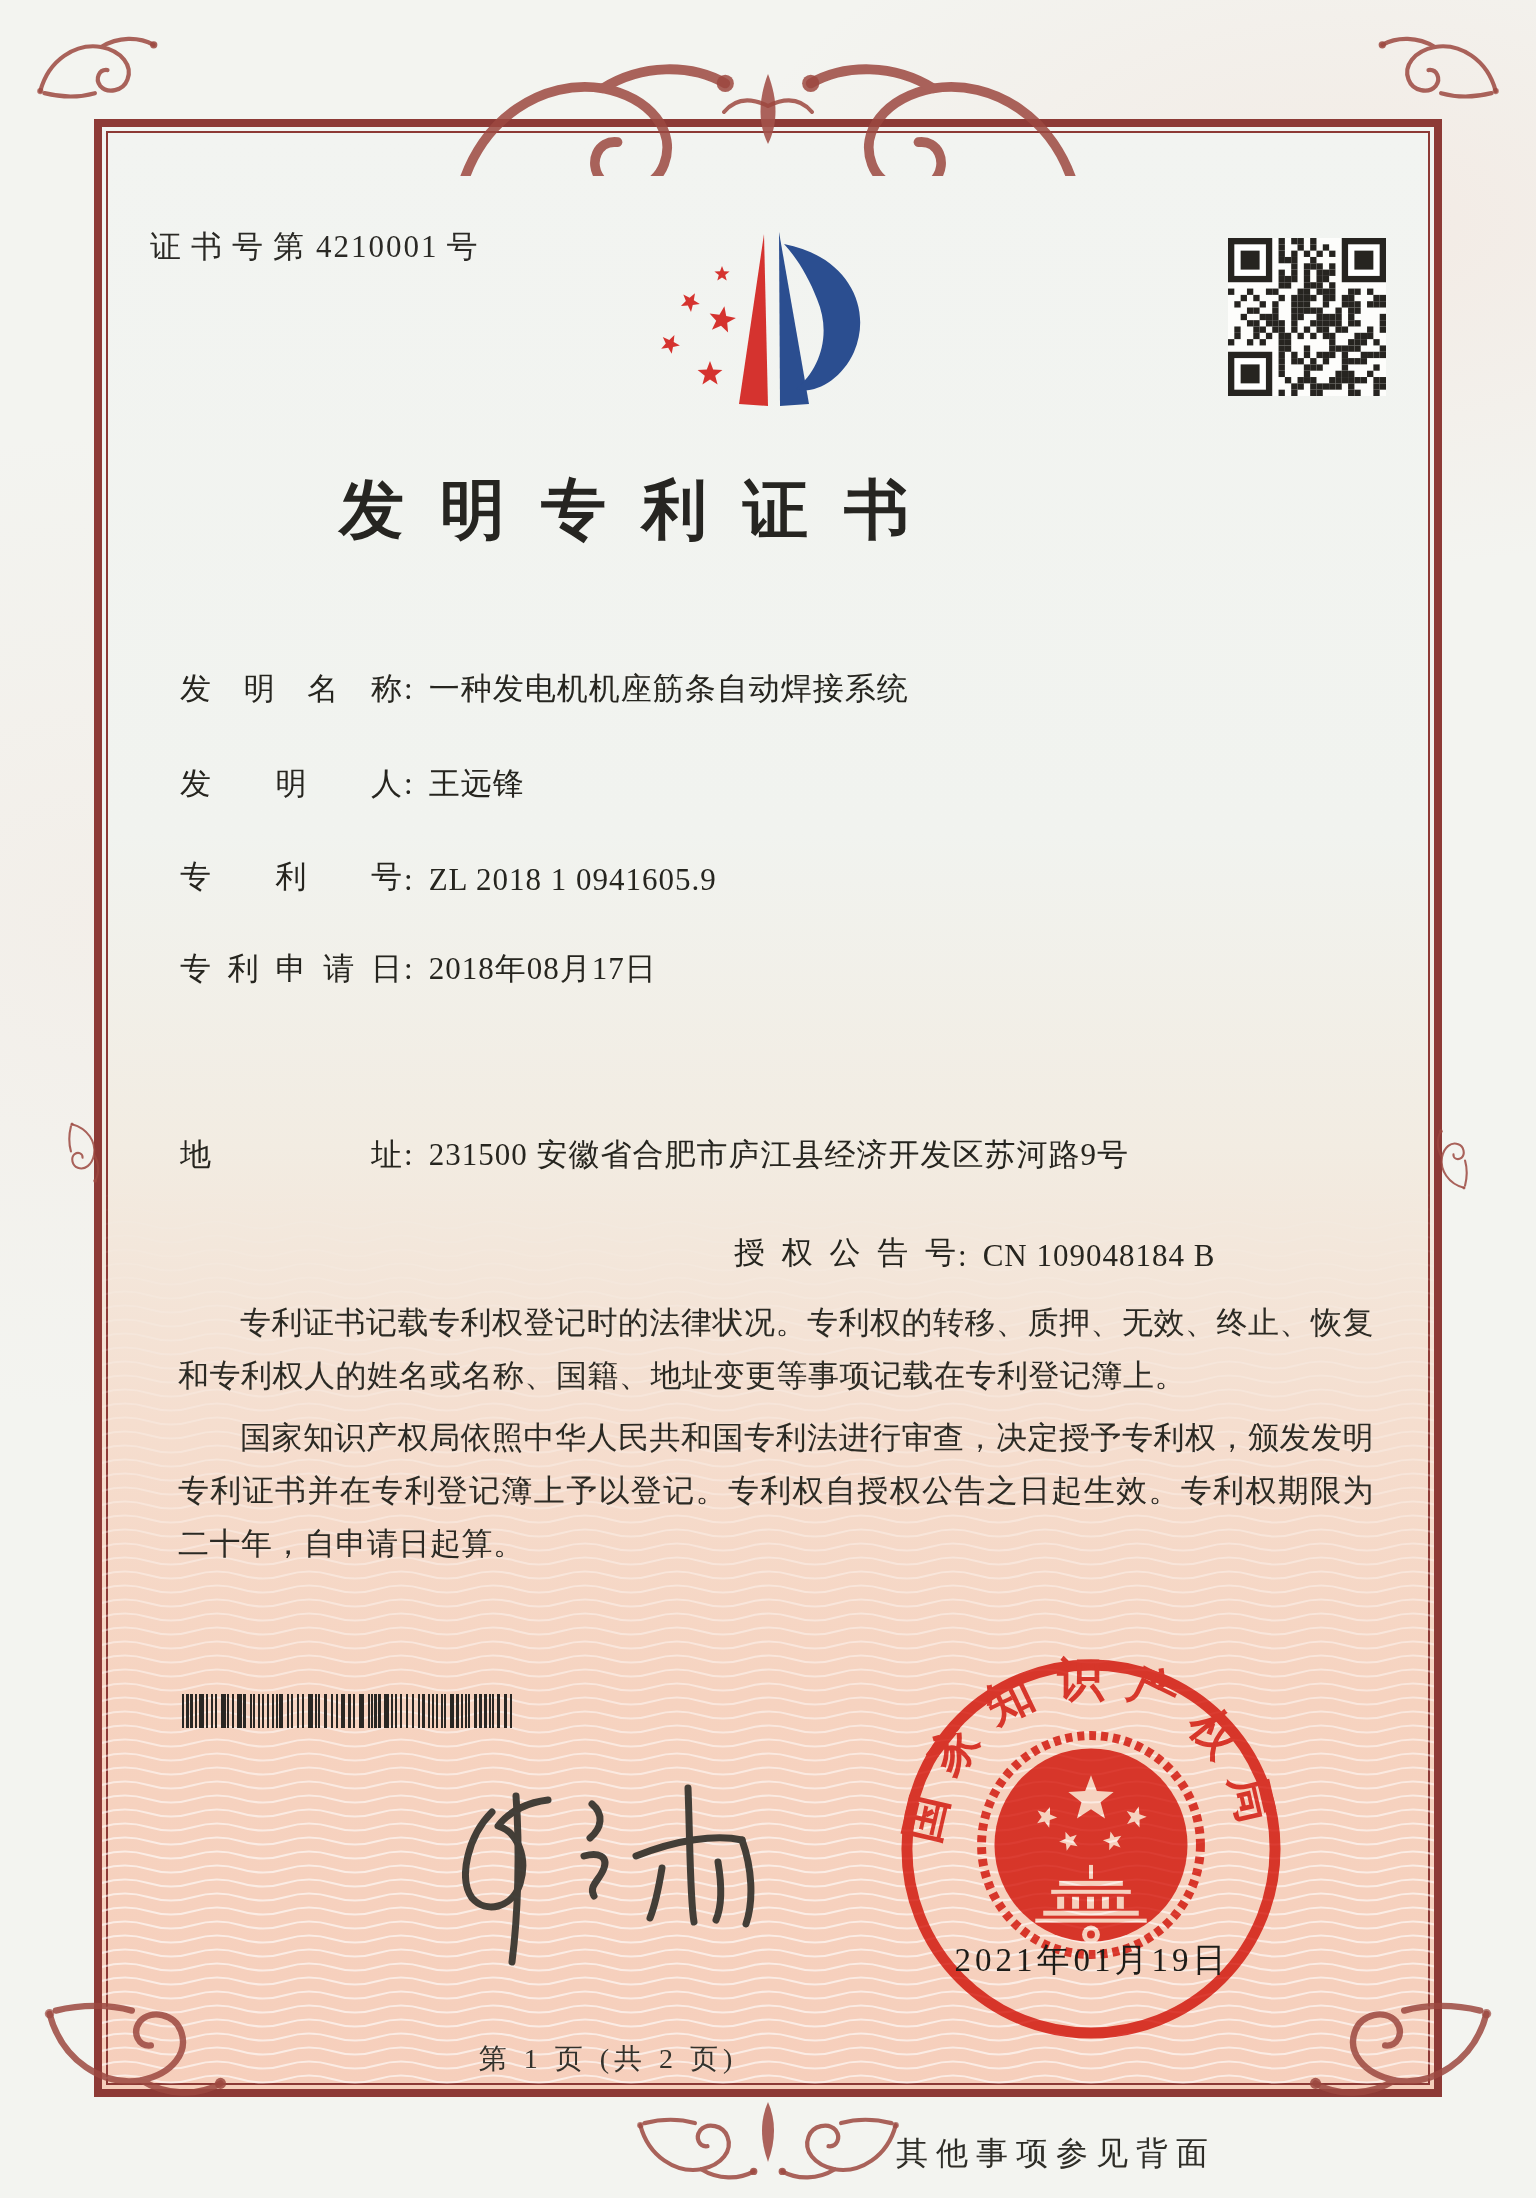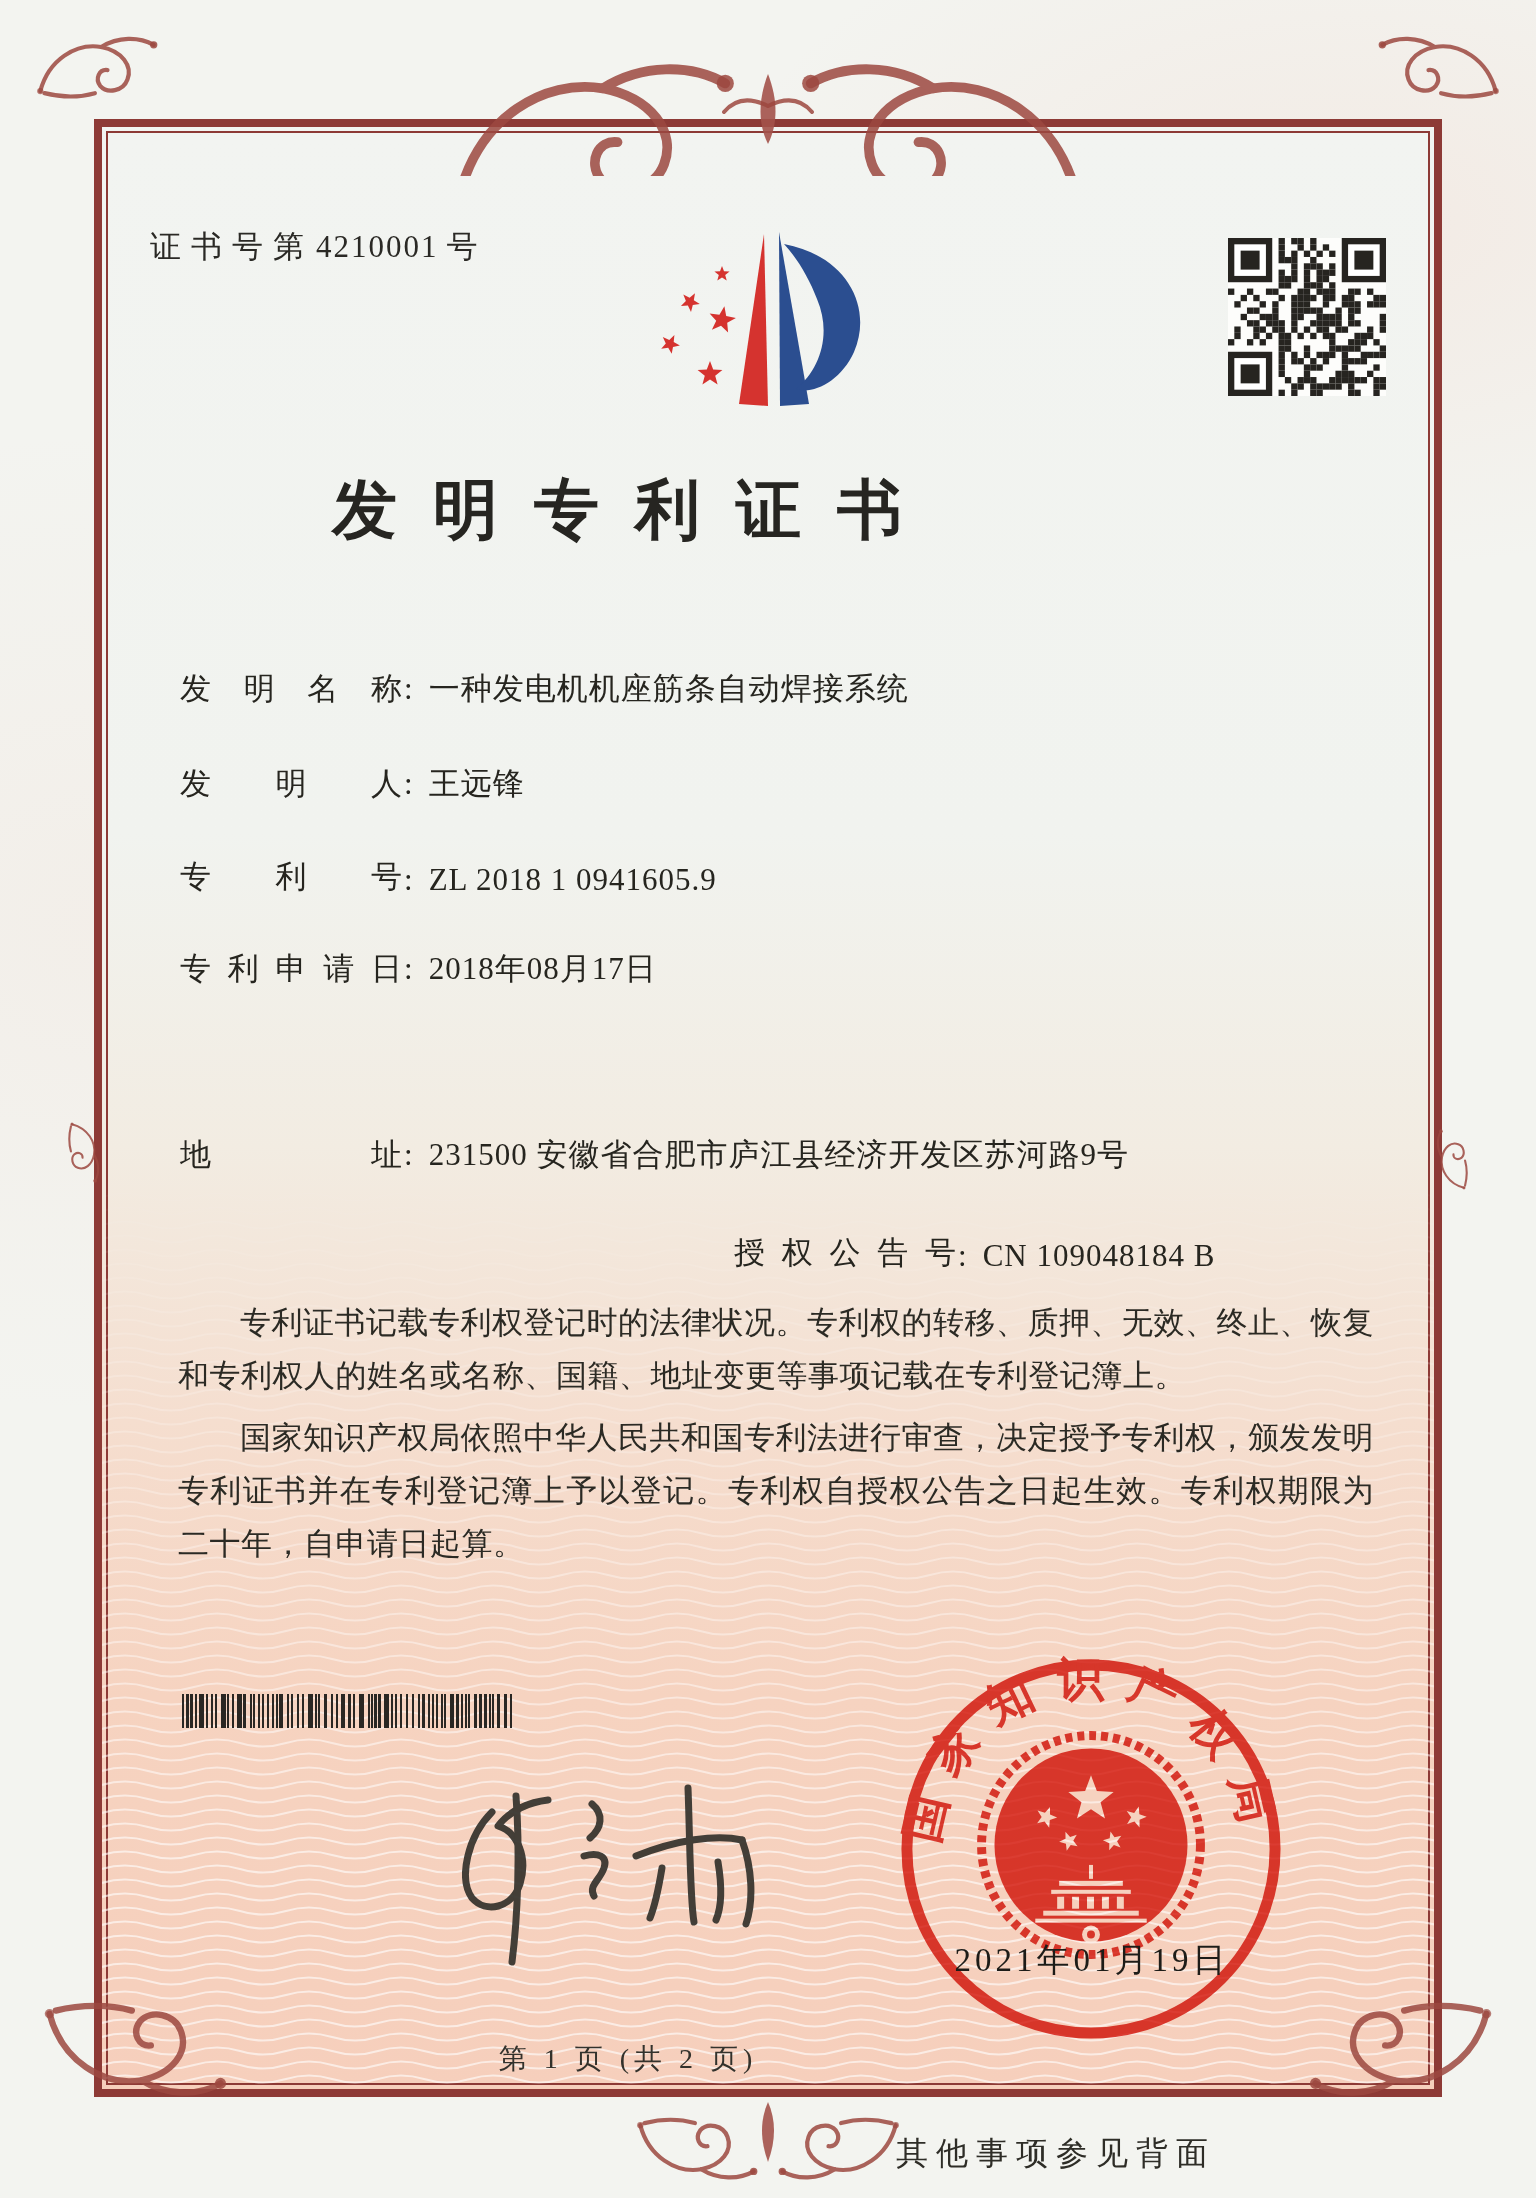--- a/index.html
+++ b/index.html
@@ -15,42 +15,42 @@
          border:8px solid #8d3a36;
          background:linear-gradient(180deg,#f2f4f1 0%,#f1f3ef 36%,#f2ece2 52%,#f5decf 66%,#f6d3c0 80%,#f6cfbc 100%);}
   .frame-inner{position:absolute;inset:4px;border:2px solid #8d3a36;}
   .waves{position:absolute;left:0;bottom:0;width:1332px;height:988px;pointer-events:none;}
   
   .cert-no{position:absolute;left:150px;top:226px;font-size:31px;color:#2a2925;}
   .cert-no span{letter-spacing:10px;}
   .cert-no .num{letter-spacing:2px;margin:0 8px 0 2px;}
   .logo{position:absolute;left:642px;top:214px;width:240px;height:214px;}
   .qr{position:absolute;left:1228px;top:238px;width:158px;height:158px;background:#fdfdfb;}
-  .main-title{position:absolute;left:9px;top:466px;width:100%;margin:0;text-align:center;
+  .main-title{position:absolute;left:16px;top:466px;width:100%;margin:0;text-align:center;
               font-size:65px;font-weight:700;color:#262521;letter-spacing:36px;padding-left:36px;box-sizing:border-box;}
   
   .frow{position:absolute;left:180px;font-size:31px;white-space:nowrap;color:#26251f;}
   .flabel{display:inline-block;width:222px;text-align:justify;text-align-last:justify;vertical-align:bottom;}
   .fcolon{margin-left:2px;}
   .fvalue{margin-left:16px;letter-spacing:1px;}
   .fpair2{position:absolute;left:554px;top:0;white-space:nowrap;}
   
   .body-text{position:absolute;left:178px;top:1296px;width:1196px;font-size:31px;line-height:53px;
              color:#2b2a24;text-align:justify;letter-spacing:.5px;}
   .body-text p{margin:0 0 9px 0;text-indent:2em;}
   
   .barcode{position:absolute;left:180px;top:1694px;width:340px;height:34px;}
   .officer{position:absolute;left:184px;top:1806px;font-size:33px;letter-spacing:7px;color:#2b2a25;}
   .officer div{margin-bottom:26px;}
   .sig{position:absolute;left:418px;top:1764px;width:350px;height:216px;}
   .seal{position:absolute;left:892px;top:1650px;width:398px;height:398px;opacity:.95;mix-blend-mode:multiply;}
   .sealTxt{font-size:47px;font-weight:700;letter-spacing:21px;font-family:"Liberation Sans","DejaVu Sans",sans-serif;}
   .seal-date{position:absolute;left:898px;top:1938px;width:388px;text-align:center;font-size:33px;
              letter-spacing:4px;color:#1d1c18;}
-  .page-ind{position:absolute;left:0;top:2040px;width:100%;text-align:center;font-size:28px;color:#33322c;letter-spacing:5px;padding-left:20px;}
+  .page-ind{position:absolute;left:0;top:2040px;width:100%;text-align:center;font-size:28px;color:#33322c;letter-spacing:5px;}
   .back-note{position:absolute;left:0;top:2132px;width:100%;text-align:right;font-size:32px;color:#2e2d27;letter-spacing:8px;}
   .orn{position:absolute;pointer-events:none;}
 </style>
 </head>
 <body>
 
 <svg width="0" height="0" style="position:absolute">
   <defs>
     <symbol id="flourish" viewBox="0 0 120 70">
       <g fill="none" stroke="#9c4840" stroke-width="4" stroke-linecap="round" opacity=".85">

